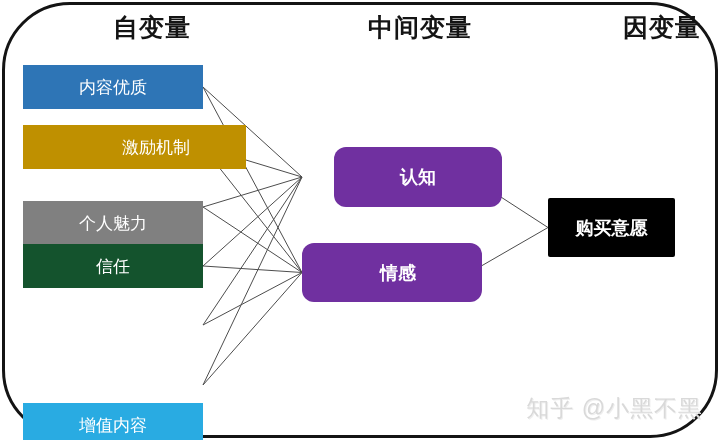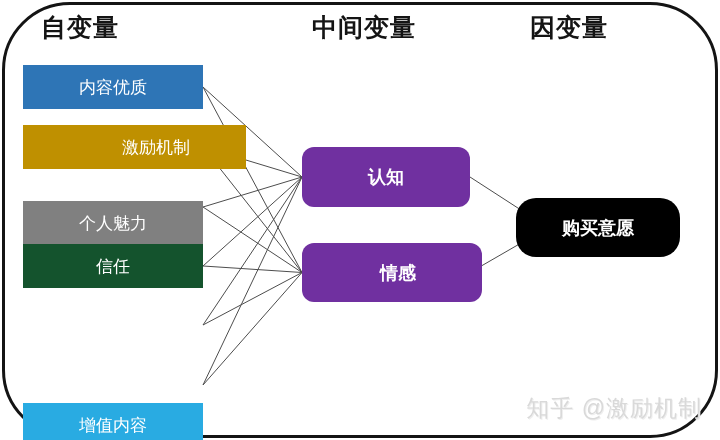--- a/index.html
+++ b/index.html
@@ -1,34 +1,34 @@
 <!DOCTYPE html>
 <html><head>
 <meta charset="utf-8">
 <style>
   html,body{margin:0;padding:0;background:#fff;}
   body{font-family:"Liberation Sans","DejaVu Sans",sans-serif;}
   .canvas{position:relative;width:720px;height:440px;background:#ffffff;overflow:hidden;}
   .frame{position:absolute;left:2px;top:2px;width:710px;height:430px;
          border:3px solid #141414;border-radius:68px;z-index:0;}
   .col-title{position:absolute;top:11px;font-size:25px;font-weight:bold;color:#141414;
-             text-align:left;z-index:3;letter-spacing:1px;}
+             text-align:right;z-index:3;letter-spacing:1px;}
   #t0{left:41px;width:150px;}
   #t1{left:312px;width:160px;}
-  #t2{left:530px;width:150px;}
+  #t2{left:551px;width:150px;}
   svg.edges{position:absolute;left:0;top:0;width:720px;height:440px;z-index:1;}
   .node{position:absolute;display:flex;align-items:center;justify-content:center;
         color:#ffffff;z-index:2;text-align:center;}
   .iv{left:23px;width:180px;height:44px;font-size:17px;}
   #iv0{top:65px;} #iv1{top:125px;padding-left:43px;} #iv2{top:201px;}
   #iv3{top:244px;} #iv4{top:303px;} #iv5{top:363px;margin-top:40px;}
   .med{left:302px;width:168px;border-radius:12px;font-size:18px;font-weight:bold;}
-  #m0{top:147px;height:60px;}
+  #m0{top:147px;height:60px;margin-left:32px;}
   #m1{top:243px;height:59px;padding-left:12px;}
-  .dv{left:516px;top:198px;width:164px;height:59px;border-radius:20px;
+  .dv{left:548px;top:198px;width:127px;height:59px;border-radius:2px;
       font-size:18px;font-weight:bold;}
   .watermark{position:absolute;right:18px;bottom:16px;font-size:23px;color:#d9d9d9;
              letter-spacing:1px;z-index:3;text-shadow:1px 1px 0 #efefef;}
 </style>
 </head>
 <body>
 
 <div class="canvas">
   <div class="frame"></div>
 
@@ -57,14 +57,14 @@
   <div class="node iv" id="iv1" style="background-color: rgb(191, 144, 0);">激励机制</div>
   <div class="node iv" id="iv2" style="background-color: rgb(128, 128, 128);">个人魅力</div>
   <div class="node iv" id="iv3" style="background-color: #14532d;">信任</div>
   <div class="node iv" id="iv5" style="background-color: rgb(41, 171, 226);">增值内容</div>
 
   <div class="node med" id="m0" style="background-color: rgb(112, 48, 160);">认知</div>
   <div class="node med" id="m1" style="background-color: rgb(112, 48, 160);">情感</div>
 
   <div class="node dv" id="dv" style="background-color: rgb(0, 0, 0);">购买意愿</div>
 
-  <div class="watermark">知乎 @激励机制</div>
+  <div class="watermark">知乎 @小黑不黑</div>
 </div>
 
 </body></html>

